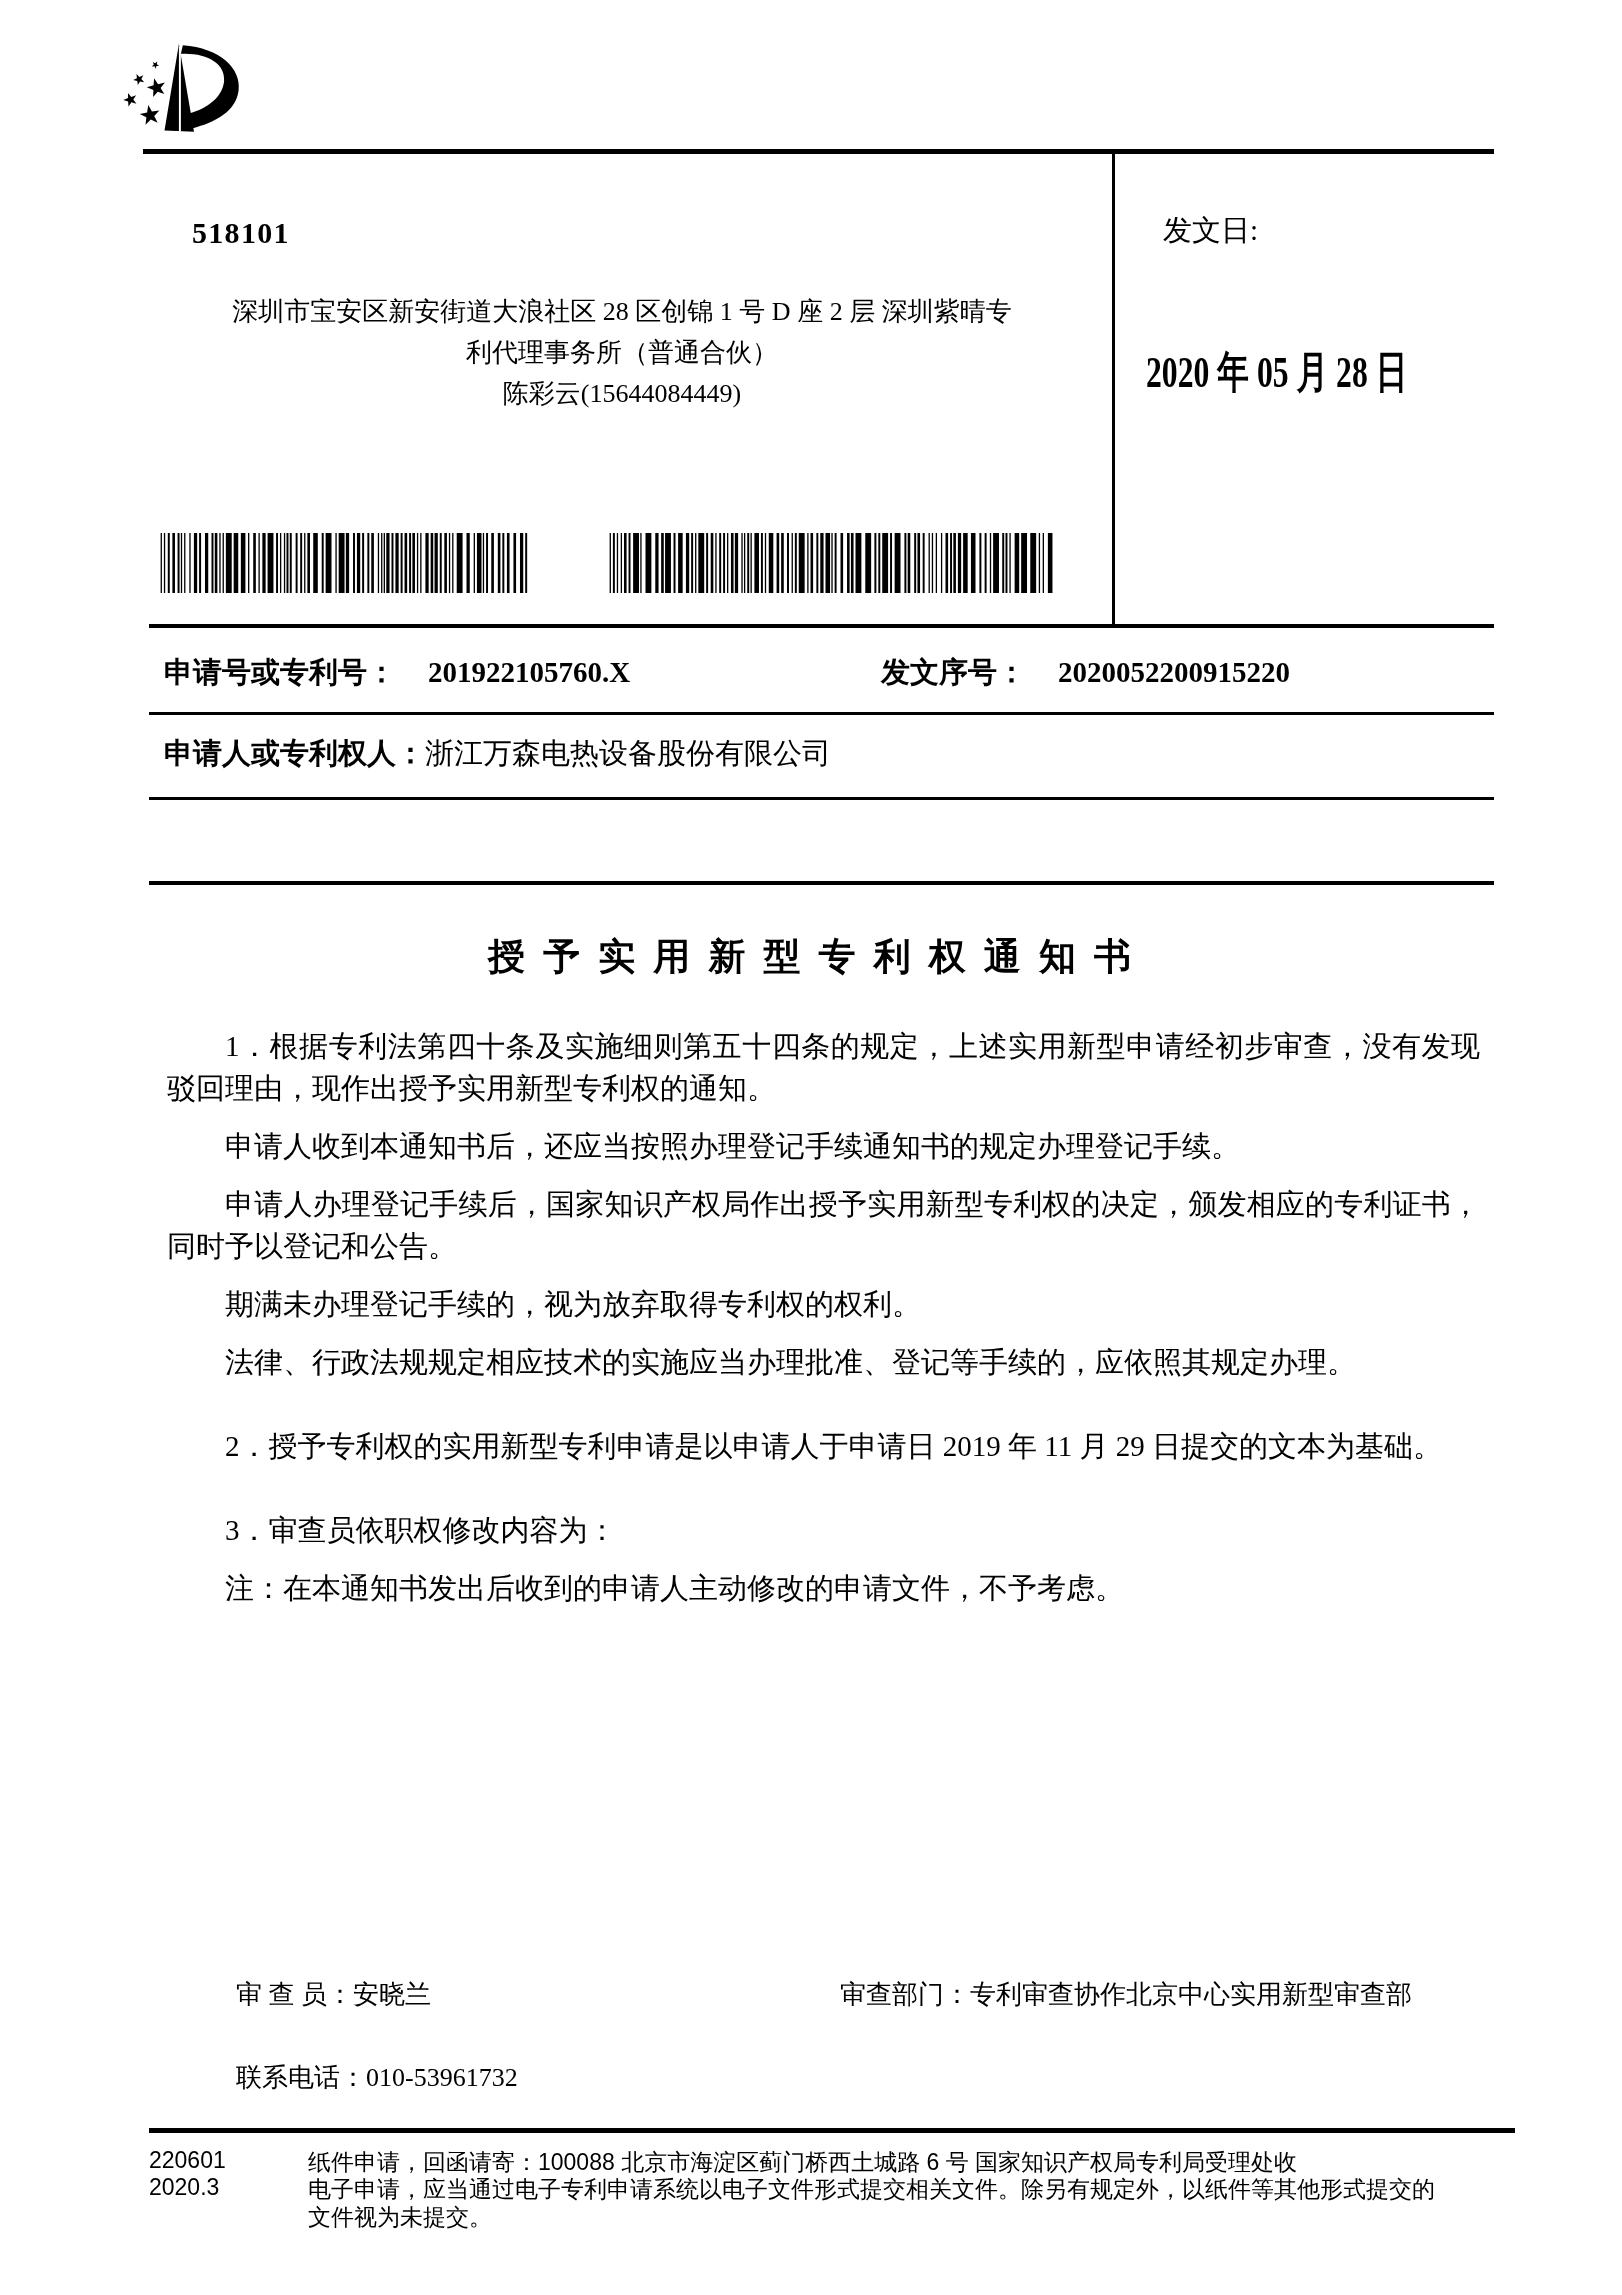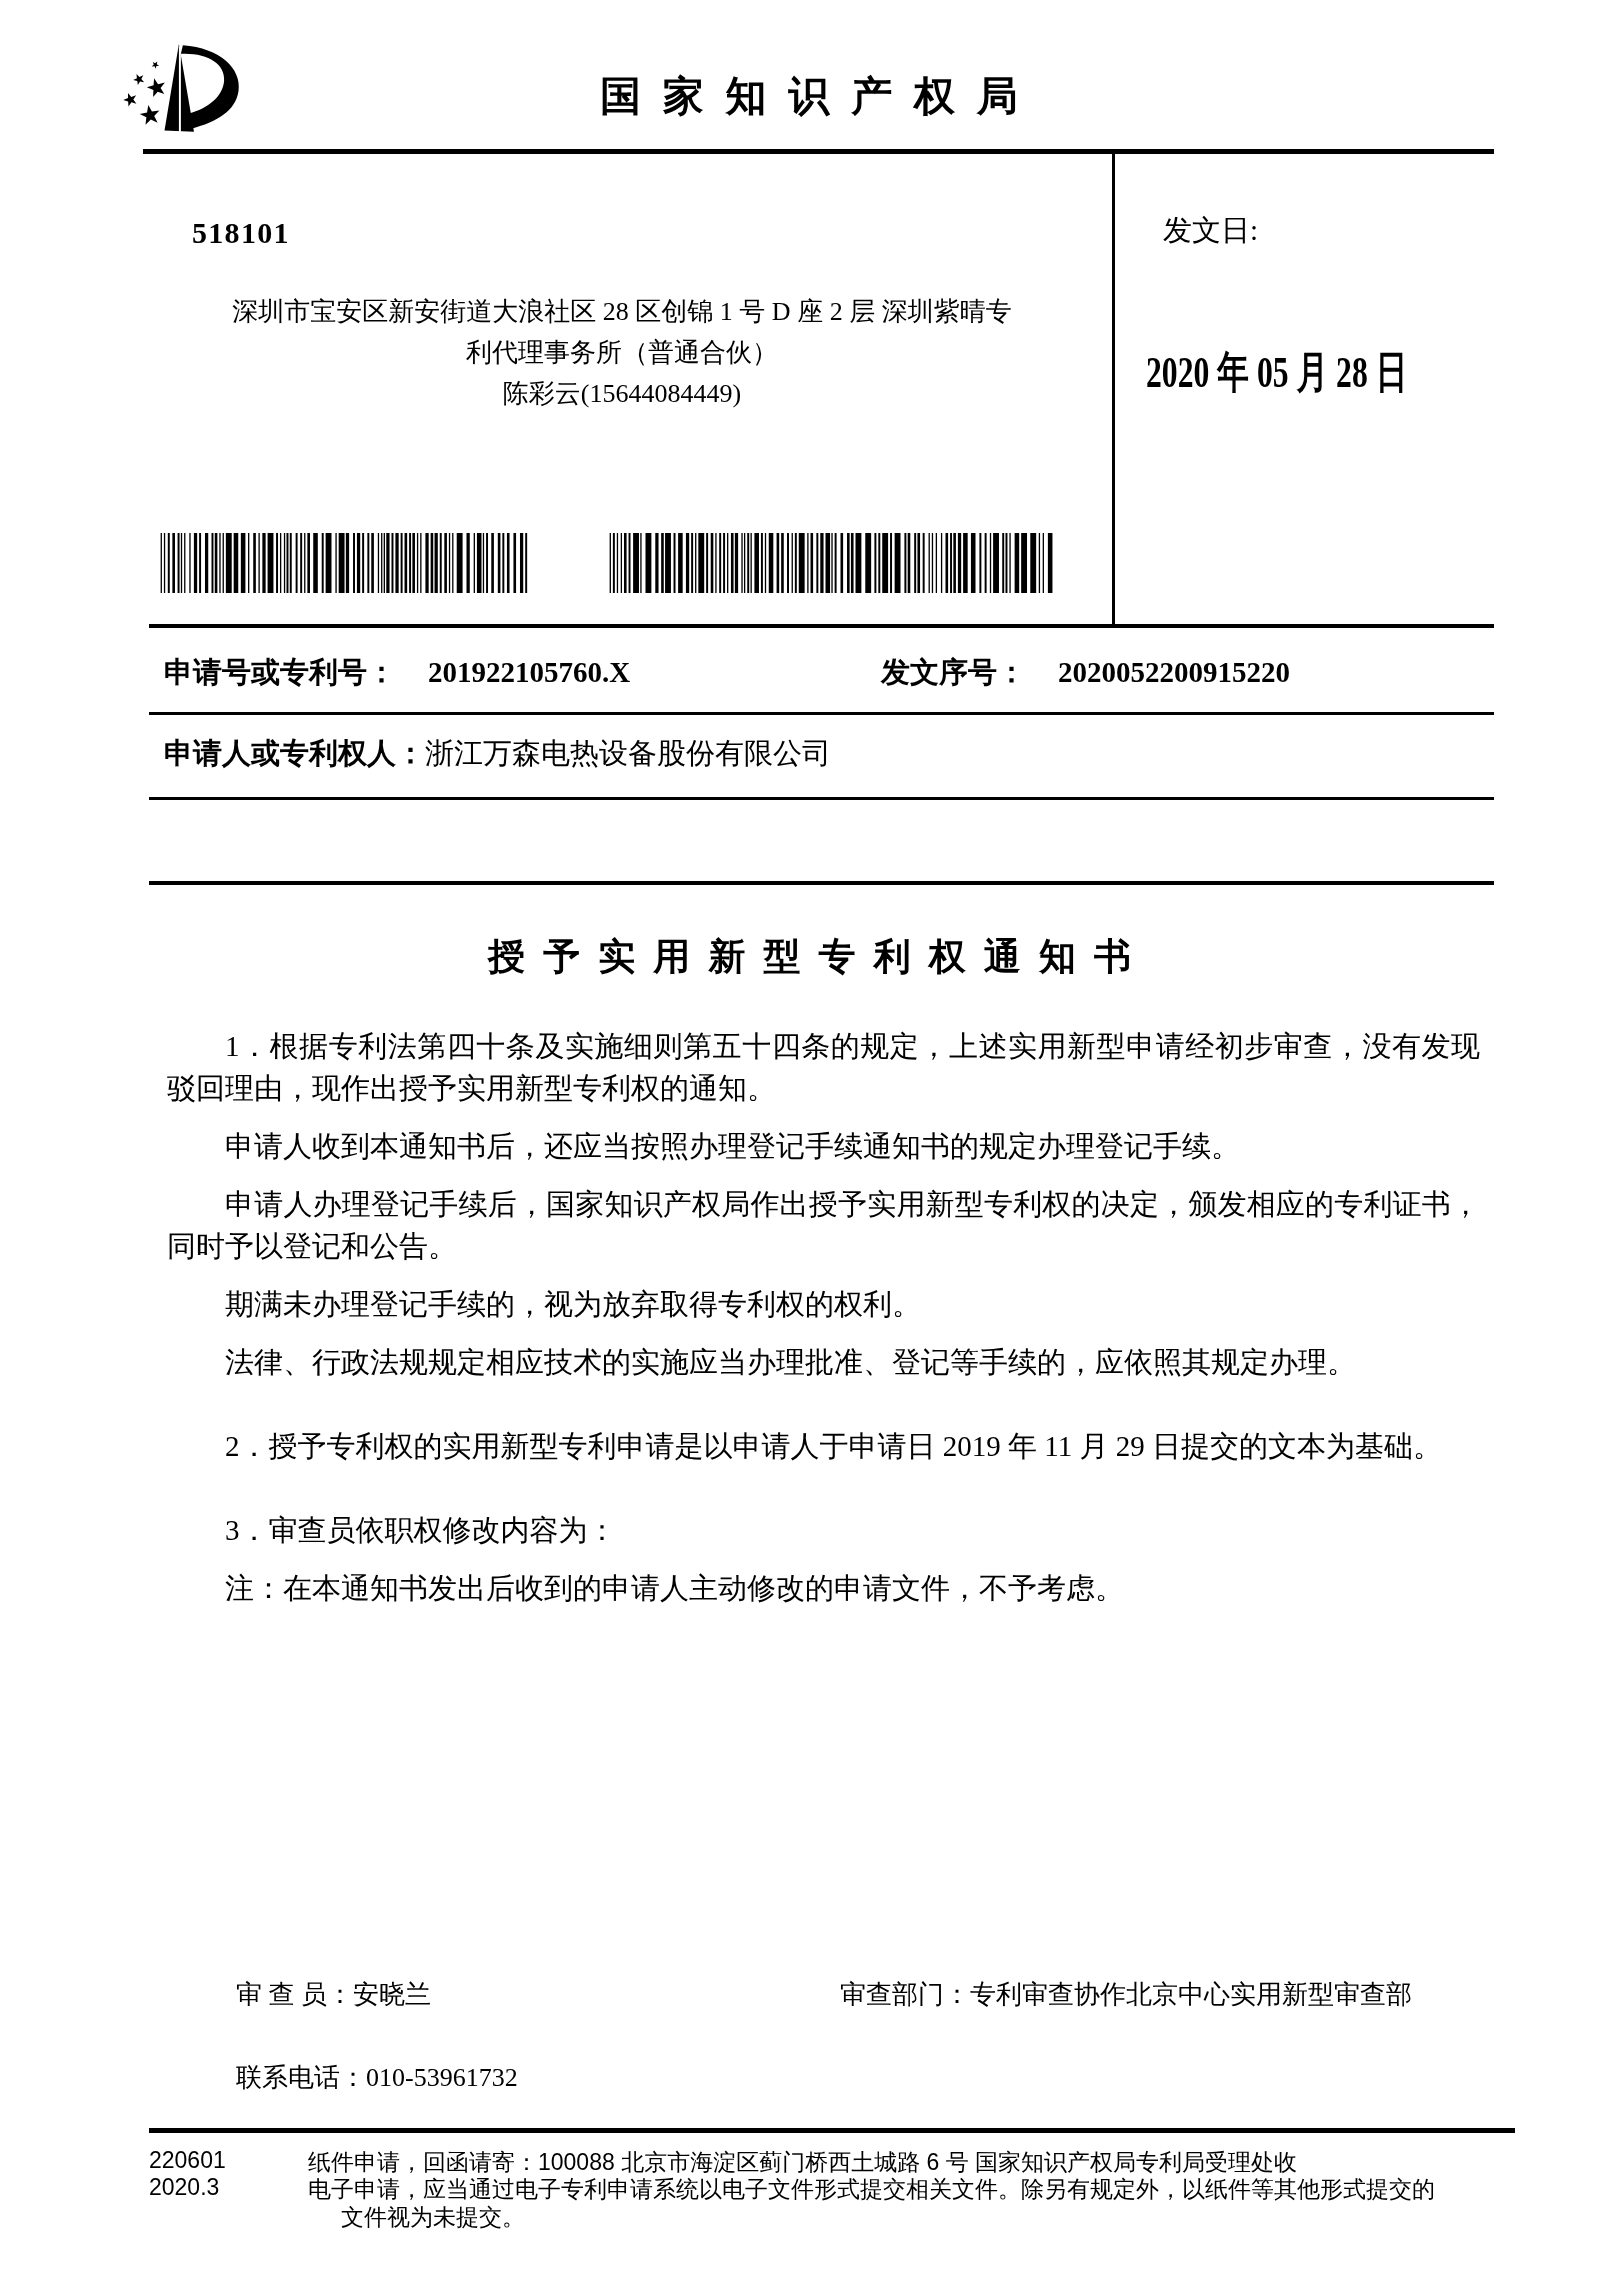--- a/index.html
+++ b/index.html
@@ -83,21 +83,20 @@
       <g id="logo-stars">
           <polygon points="60.0,38.8 59.2,43.0 62.9,45.2 58.6,45.8 57.6,50.0 55.8,46.1 51.5,46.4 54.7,43.5 53.0,39.5 56.7,41.6"></polygon>
           <polygon points="28.2,57.8 32.7,62.5 38.6,59.9 35.6,65.6 39.9,70.4 33.5,69.3 30.3,74.8 29.4,68.5 23.1,67.1 28.9,64.3"></polygon>
           <polygon points="55.1,64.5 61.2,73.4 71.6,70.8 65.0,79.3 70.7,88.4 60.6,84.8 53.6,93.0 54.0,82.3 44.0,78.2 54.3,75.2"></polygon>
           <polygon points="15.2,86.7 20.2,92.8 27.7,90.2 23.4,96.8 28.1,103.2 20.5,101.1 16.0,107.6 15.5,99.7 8.0,97.4 15.4,94.5"></polygon>
           <polygon points="46.2,105.2 51.8,115.2 63.1,113.5 55.3,121.9 60.5,132.1 50.1,127.3 42.0,135.4 43.3,124.0 33.2,118.8 44.4,116.6"></polygon>
         </g>
     </g>
   </svg>
 
-  <div class="agency-title">国 家 知 识 产 权 局</div>
 
   <div class="rule" style="left:143px;top:149px;width:1351px;height:5.2px;"></div>
 
   <div class="vline"></div>
   <div class="dispatch-label">发文日:</div>
   <div class="dispatch-date">2020 年 05 月 28 日</div>
 
   <div class="zipcode">518101</div>
   <div class="address">
     <div>深圳市宝安区新安街道大浪社区 28 区创锦 1 号 D 座 2 层  深圳紫晴专</div>
@@ -306,16 +305,16 @@
   </div>
   <div class="abs signoff" style="left:236px;top:2060px;">
     <span>联系电话：</span><span>010-53961732</span>
   </div>
 
   <div class="rule" style="left:149px;top:2128px;width:1366px;height:4.6px;"></div>
   <div class="footer-code" style="top:2147px;">220601</div>
   <div class="footer-code" style="top:2174px;">2020.3</div>
   <div class="footer-line" style="top:2147px;">纸件申请，回函请寄：100088 北京市海淀区蓟门桥西土城路 6 号  国家知识产权局专利局受理处收</div>
   <div class="footer-line" style="top:2174px;">电子申请，应当通过电子专利申请系统以电子文件形式提交相关文件。除另有规定外，以纸件等其他形式提交的</div>
-  <div class="footer-line" style="top:2202px;margin-left:33px;">文件视为未提交。</div>
+  <div class="footer-line" style="top:2202px;">文件视为未提交。</div>
 
 </div>
 
 
 </body></html>

